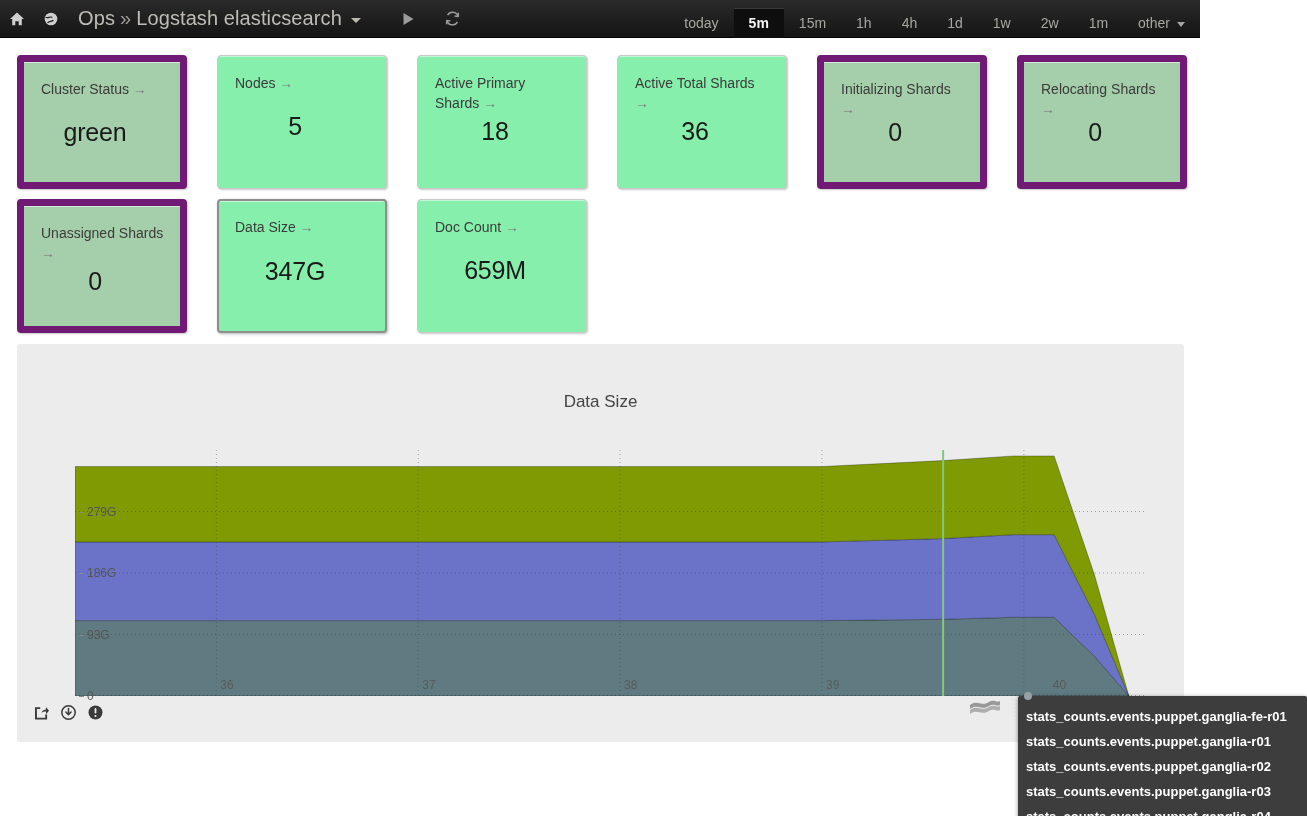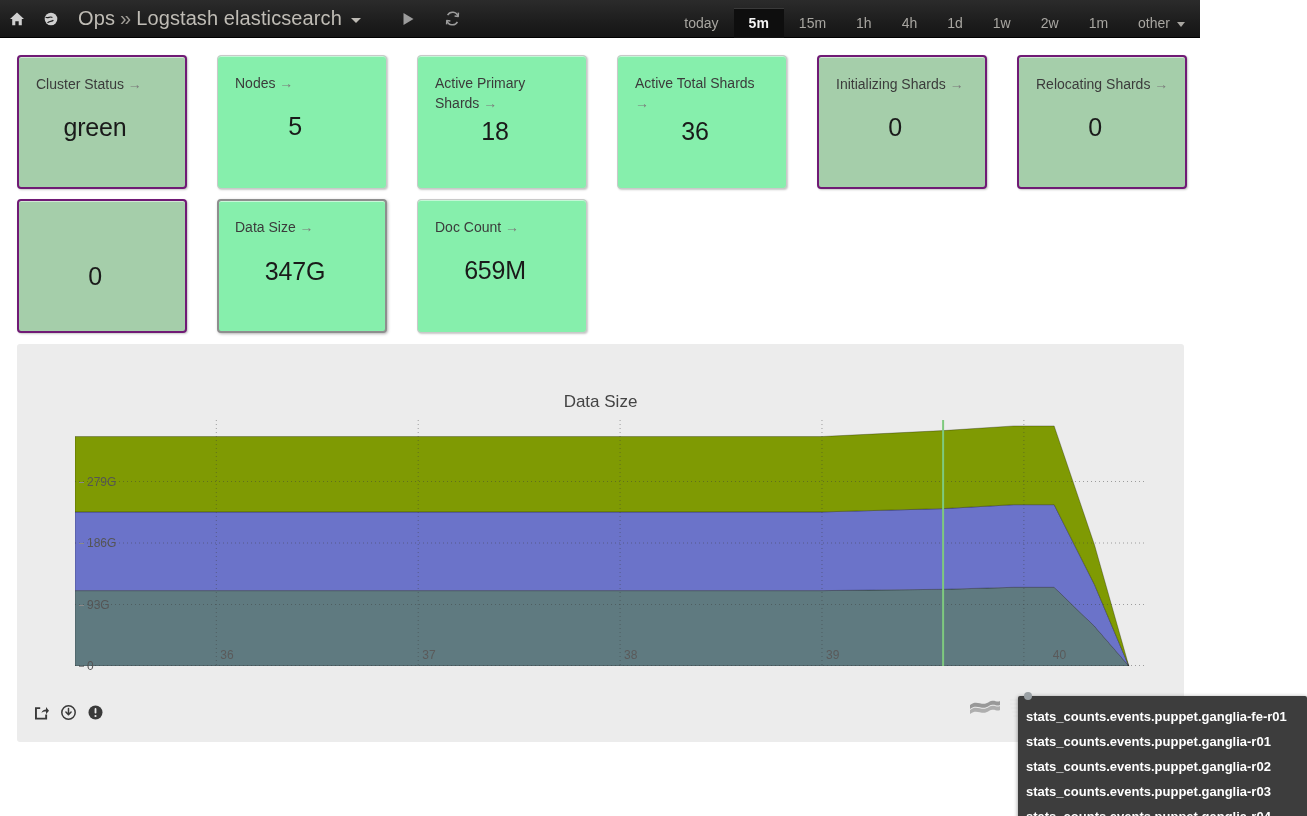--- a/index.html
+++ b/index.html
@@ -77,21 +77,21 @@
     border-radius: 4px;
     position: relative;
     padding: 17px 14px 0 17px;
     cursor: pointer;
     background: #86efac;
     border: 1px solid #c9c9c9;
     box-shadow: 1px 1px 2px rgba(0,0,0,.22), inset 0 1px 0 rgba(255,255,255,.5);
   }
   .stat-panel.green {
     background: #a5ceaa;
-    border: 2px solid #701a75;
+    border: 7px solid #701a75;
   }
   .stat-panel.selected {
     border: 2px solid #8e8e8e;
     box-shadow: 1px 1px 3px rgba(0,0,0,.3), inset 0 1px 0 rgba(255,255,255,.55);
     padding: 16px 13px 0 16px;
   }
   .stat-label {
     font-size: 14px; color: #3b3b3b; line-height: 20px;
     max-width: 134px;
   }
@@ -109,21 +109,21 @@
     position: absolute; left: 17px; top: 344px;
     width: 1167px; height: 398px;
     background: #ececec;
     border-radius: 3px;
   }
   #chart-title {
     text-align: center; padding-top: 48px;
     font-size: 17px; color: #444;
   }
   #plot {
-    position: absolute; left: 58px; top: 76px;
+    position: absolute; left: 58px; top: 106px;
     width: 1070px; height: 246px;
   }
   #plot-inner {
     position: absolute; left: 0; top: 0; width: 1070px; height: 246px;
   }
   #plot-svg { display: block; }
   .ytick {
     position: absolute; left: 12px;
     font-size: 12px; color: #555;
     transform: translateY(-50%);
@@ -298,20 +298,24 @@
         <span class="arrow">→</span>
       </div>
       <div class="stat-value">0</div>
     </div>
 
   </div>
 
   <div class="stat-row">
 
     <div class="stat-panel green two-line">
+      <div class="stat-label">
+        <span>Unassigned Shards</span>
+        <span class="arrow">→</span>
+      </div>
       <div class="stat-value">0</div>
     </div>
 
     <div class="stat-panel selected">
       <div class="stat-label">
         <span>Data Size</span>
         <span class="arrow">→</span>
       </div>
       <div class="stat-value">347G</div>
     </div>

